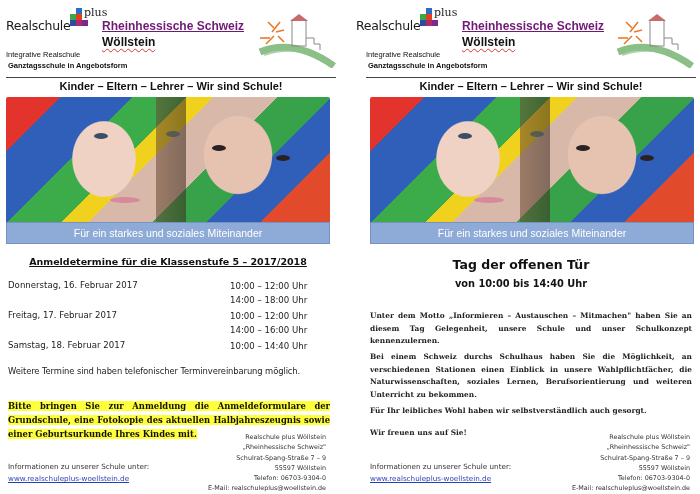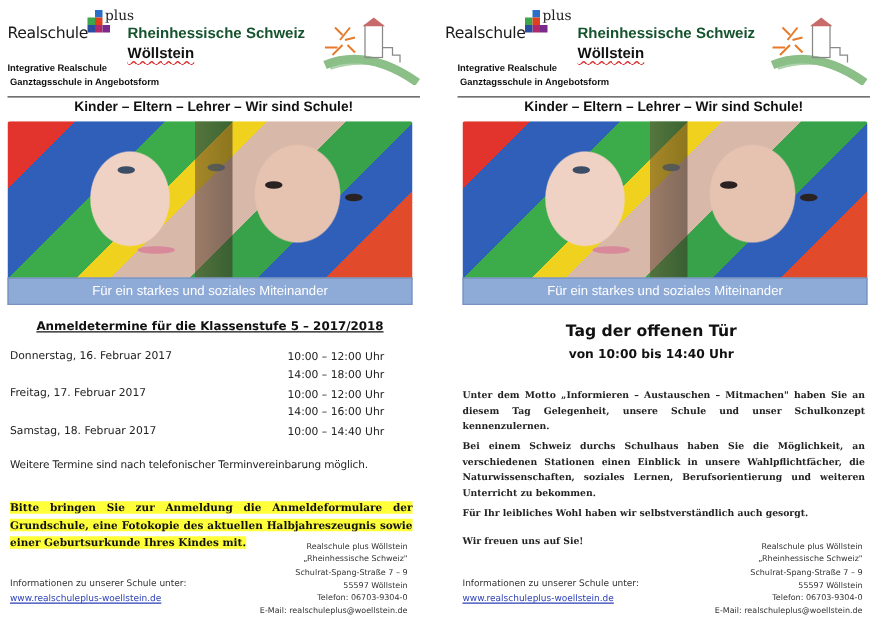--- a/index.html
+++ b/index.html
@@ -8,23 +8,23 @@
 
   .page { position: absolute; top: 0; width: 350px; height: 494px; background: #fff; }
   .page.left { left: 0; }
   .page.right { left: 350px; }
 
   
   .logo { position: absolute; left: 6px; top: 6px; width: 110px; height: 26px; }
   .logo-word { position: absolute; left: 0; top: 12px; font-family: "DejaVu Sans", sans-serif; font-size: 12.5px; color: #1a1a1a; letter-spacing: -0.3px; }
   .logo-plus { position: absolute; left: 78px; top: 0px; font-family: "DejaVu Serif", serif; font-size: 11px; color: #222; }
   .sq { position: absolute; width: 6px; height: 6px; }
-  .school-name { position: absolute; left: 102px; top: 19px; font-size: 12px; font-weight: bold; color: #14532d; }
+  .school-name { position: absolute; left: 102px; top: 19px; font-size: 12px; font-weight: bold; color: #701a75; text-decoration: underline; }
   .school-town { position: absolute; left: 102px; top: 35px; font-size: 12px; font-weight: bold; color: #111; text-decoration: underline wavy #d33; text-decoration-thickness: 1px; text-underline-offset: 2px; }
-  .sub1 { position: absolute; left: 6px; top: 50px; font-size: 7.5px; font-weight: bold; text-align: center; }
+  .sub1 { position: absolute; left: 6px; top: 50px; font-size: 7.5px; font-weight: normal; text-align: center; }
   .sub2 { position: absolute; left: 8px; top: 61px; font-size: 7.5px; font-weight: bold; text-align: center; }
   .castle { position: absolute; left: 254px; top: 8px; width: 82px; height: 60px; }
 
   .hr { position: absolute; left: 6px; width: 330px; top: 77px; height: 1px; background: #444; }
   .slogan { position: absolute; left: 0; width: 342px; top: 80px; text-align: center; font-size: 11px; font-weight: bold; }
 
   
   .photo { position: absolute; left: 6px; top: 97px; width: 324px; height: 128px; overflow: hidden; border-radius: 2px; }
   .photo .bg { position: absolute; inset: 0;
     background:
@@ -121,21 +121,21 @@
       <div>14:00 – 16:00 Uhr</div>
     </div>
   </div>
   <div class="row" style="top:340px">
     <span class="date">Samstag, 18. Februar 2017</span>
     <div class="times">
       <div>10:00 – 14:40 Uhr</div>
     </div>
   </div>
 
-  <div class="more">Weitere Termine sind nach telefonischer Terminvereinbarung möglich.</div>
+  <div class="more">Weitere Termine sind haben telefonischer Terminvereinbarung möglich.</div>
 
   <div class="highlight"><span>Bitte bringen Sie zur Anmeldung die Anmeldeformulare der Grundschule, eine Fotokopie des aktuellen Halbjahreszeugnis sowie einer Geburtsurkunde Ihres Kindes mit.</span></div>
 
   <div class="addr">
     <div>Realschule plus Wöllstein</div>
     <div>„Rheinhessische Schweiz"</div>
     <div>Schulrat-Spang-Straße 7 – 9</div>
     <div>55597 Wöllstein</div>
     <div>Telefon: 06703-9304-0</div>
     <div>E-Mail: realschuleplus@woellstein.de</div>

